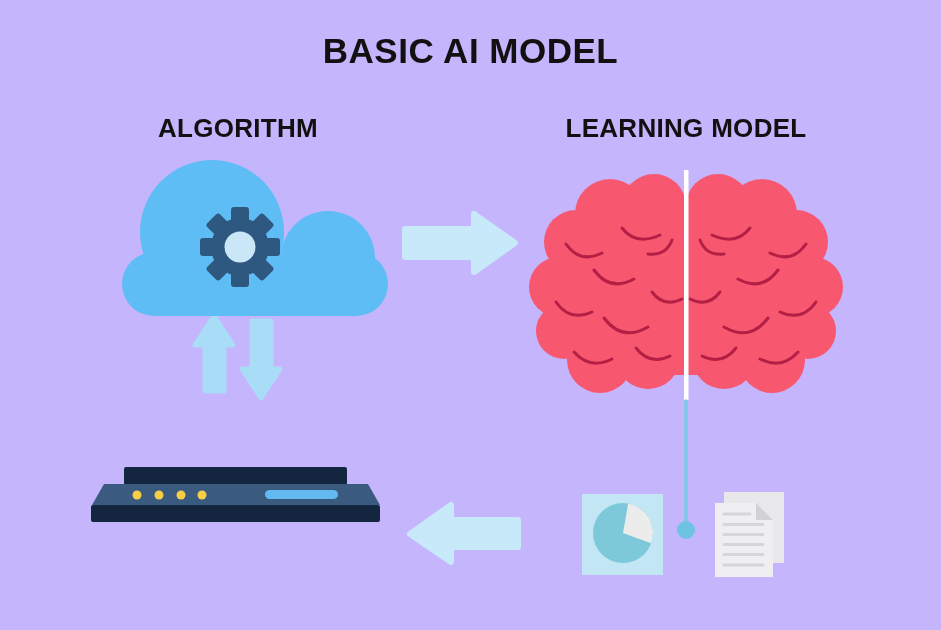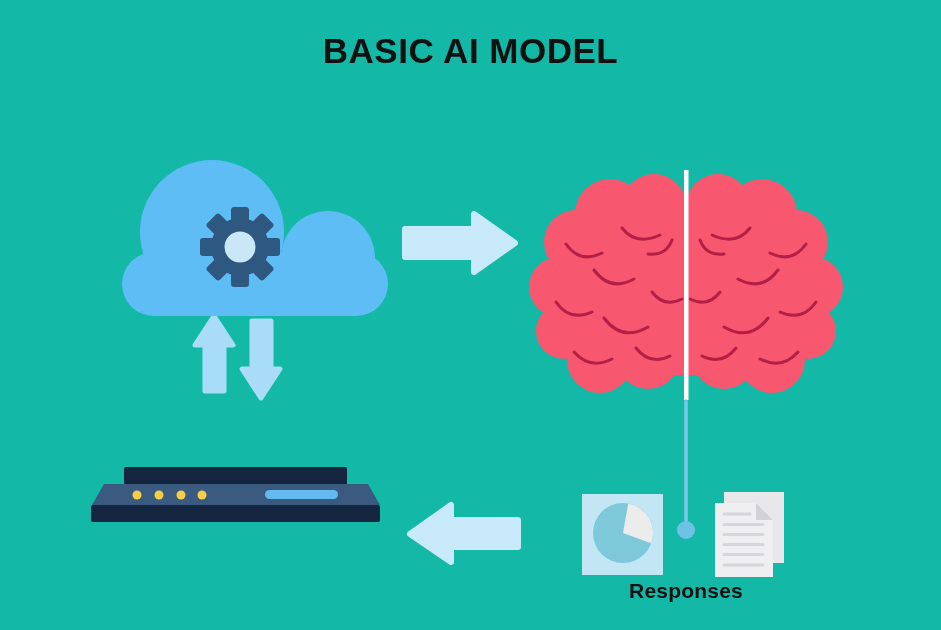--- a/index.html
+++ b/index.html
@@ -1,17 +1,17 @@
 <!DOCTYPE html>
 <html><head>
 <meta charset="utf-8">
 <style>
   html,body{margin:0;padding:0;background:#fff;}
   .canvas{
-    position:relative;width:941px;height:630px;background:#14b8a6;overflow:hidden;
+    position:relative;width:941px;height:630px;background:#c4b5fd;overflow:hidden;
     font-family:"Liberation Sans",sans-serif;
   }
   .title{
     position:absolute;top:31px;left:0;width:941px;text-align:center;
     font-size:35px;font-weight:bold;color:#111;letter-spacing:.5px;
   }
   .node-label{
     position:absolute;transform:translateX(-50%);white-space:nowrap;
     font-size:26px;font-weight:bold;color:#111;letter-spacing:.3px;
   }
@@ -20,21 +20,22 @@
   .lbl-dataset{left:236px;top:420px;}
   .lbl-responses{left:686px;top:579px;font-size:21px;letter-spacing:.2px;}
   svg.art{position:absolute;left:0;top:0;}
 </style>
 </head>
 <body>
 
 <div class="canvas">
 
   <div class="title">BASIC AI MODEL</div>
-  <div class="node-label lbl-responses">Responses</div>
+  <div class="node-label lbl-algorithm">ALGORITHM</div>
+  <div class="node-label lbl-learning">LEARNING MODEL</div>
 
   <svg class="art" width="941" height="630" viewBox="0 0 941 630">
 
     <g fill="#C8E9FA" stroke="#C8E9FA" stroke-width="6" stroke-linejoin="round">
       <polygon points="515,243 474,214 474,229 405,229 405,257 474,257 474,272"></polygon>
     </g>
     <g fill="#C8E9FA" stroke="#C8E9FA" stroke-width="6" stroke-linejoin="round">
       <polygon points="410,534 451,505 451,520 518,520 518,547 451,547 451,562"></polygon>
     </g>
     <g fill="#A9DCF7" stroke="#A9DCF7" stroke-width="5" stroke-linejoin="round">

